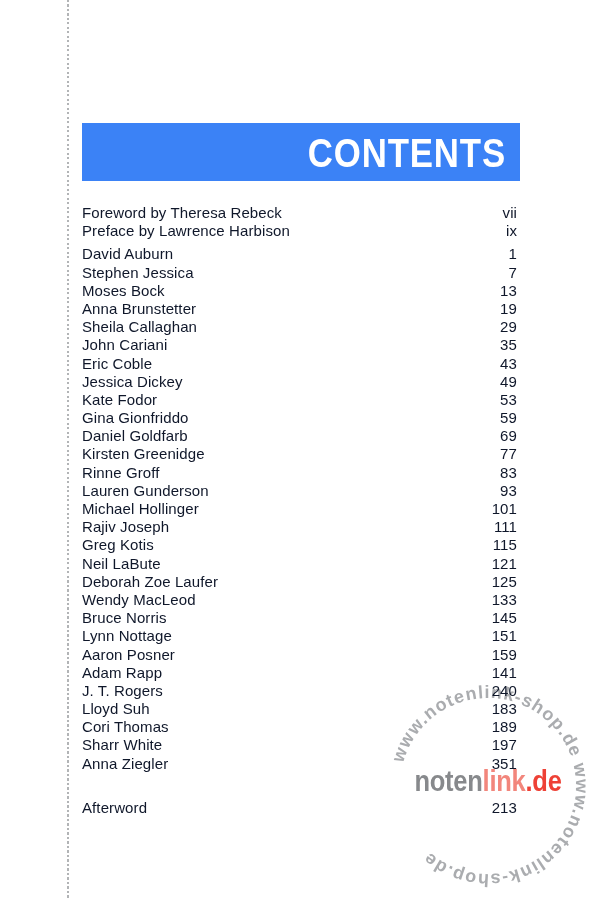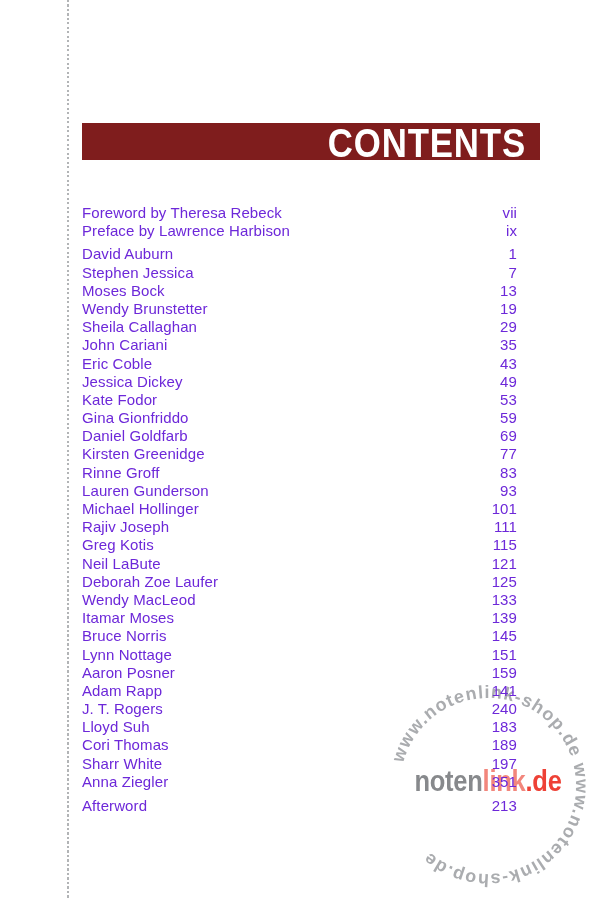--- a/index.html
+++ b/index.html
@@ -43,60 +43,59 @@
     white-space: nowrap;
   }
   .wm-noten { color: #87898c; }
   .wm-link  { color: #f2867c; }
   .wm-de    { color: #ee4136; }
 
   
   .titlebar {
     position: absolute;
     left: 82px; top: 123px;
-    width: 438px; height: 37px;
-    background: #7f1d1d;
+    width: 438px; height: 58px;
+    background: #3b82f6;
     display: flex;
     align-items: center;
     justify-content: flex-end;
     z-index: 2;
-    padding-left: 20px;
   }
   .titlebar .title-text {
     color: #ffffff;
     font-size: 40px;
     font-weight: bold;
     letter-spacing: 1px;
     transform: scaleX(0.87);
     transform-origin: right center;
     padding-right: 16px;
     margin-top: 3px;
   }
 
   
   .toc {
     position: absolute;
     left: 82px; top: 204px;
     width: 435px;
     z-index: 2;
-    color: #6d28d9;
+    color: #0f172a;
   }
   .row {
     display: flex;
     justify-content: space-between;
     align-items: baseline;
     height: 18.2px;
     line-height: 18.2px;
     font-size: 15px;
     letter-spacing: 0.1px;
   }
   .row .nm { white-space: nowrap; }
   .row .pg { white-space: nowrap; text-align: center; }
   .group-main { margin-top: 5px; }
-  .group-back { margin-top: 6px; }
+  .group-back { margin-top: 26px; }
 </style>
 </head>
 <body>
 
 <div class="page">
 
   <div class="dotted-edge"></div>
 
   <div class="watermark-layer">
     <svg class="wm-circle-svg" width="220" height="220" viewBox="0 0 220 220">
@@ -138,21 +137,21 @@
         </div>
       <div class="row">
           <span class="nm">Stephen Jessica</span>
           <span class="pg">7</span>
         </div>
       <div class="row">
           <span class="nm">Moses Bock</span>
           <span class="pg">13</span>
         </div>
       <div class="row">
-          <span class="nm">Wendy Brunstetter</span>
+          <span class="nm">Anna Brunstetter</span>
           <span class="pg">19</span>
         </div>
       <div class="row">
           <span class="nm">Sheila Callaghan</span>
           <span class="pg">29</span>
         </div>
       <div class="row">
           <span class="nm">John Cariani</span>
           <span class="pg">35</span>
         </div>
@@ -204,24 +203,20 @@
           <span class="nm">Neil LaBute</span>
           <span class="pg">121</span>
         </div>
       <div class="row">
           <span class="nm">Deborah Zoe Laufer</span>
           <span class="pg">125</span>
         </div>
       <div class="row">
           <span class="nm">Wendy MacLeod</span>
           <span class="pg">133</span>
-        </div>
-      <div class="row">
-          <span class="nm">Itamar Moses</span>
-          <span class="pg">139</span>
         </div>
       <div class="row">
           <span class="nm">Bruce Norris</span>
           <span class="pg">145</span>
         </div>
       <div class="row">
           <span class="nm">Lynn Nottage</span>
           <span class="pg">151</span>
         </div>
       <div class="row">

